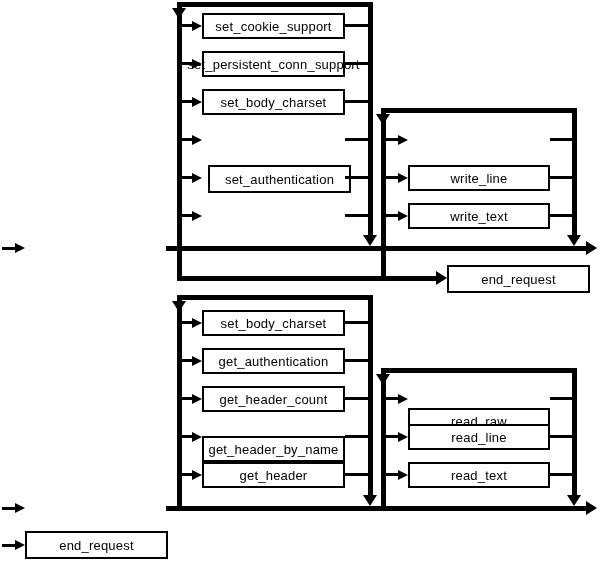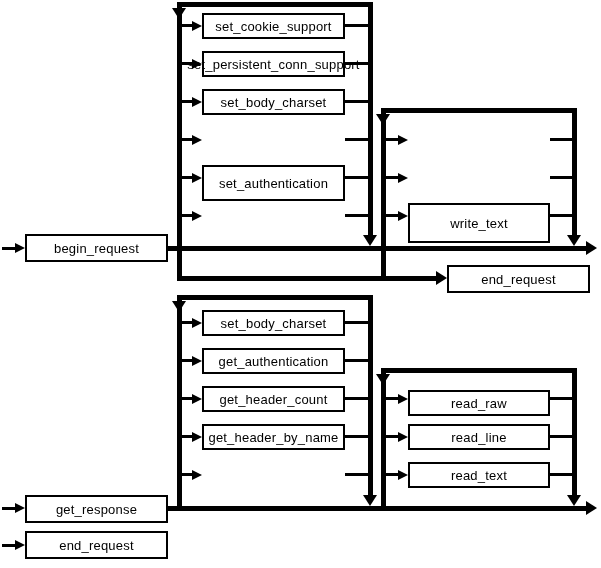--- a/index.html
+++ b/index.html
@@ -20,21 +20,21 @@
 
   <div class="ln" style="left:177px;top:2px;width:196px;height:5px"></div>
   <div class="ln" style="left:177px;top:7px;width:5px;height:274px"></div>
   <div class="arr-d" style="left:172px;top:8px"></div>
   <div class="ln" style="left:368px;top:2px;width:5px;height:233px"></div>
   <div class="arr-d" style="left:363px;top:235px"></div>
 
   <div class="fbox" style="left:202px;top:13px;width:143px;height:26px">set_cookie_support</div>
   <div class="fbox" style="left:202px;top:51px;width:143px;height:26px">set_persistent_conn_support</div>
   <div class="fbox" style="left:202px;top:89px;width:143px;height:26px">set_body_charset</div>
-  <div class="fbox" style="left:202px;top:165px;width:143px;height:36px">set_authentication</div>
+  <div class="fbox" style="left:208px;top:165px;width:143px;height:28px">set_authentication</div>
 
   <div class="ln" style="left:182px;top:24px;width:10px;height:3px"></div>
   <div class="arr-rs" style="left:192px;top:21px"></div>
   <div class="ln" style="left:345px;top:24px;width:23px;height:3px"></div>
   <div class="ln" style="left:182px;top:62px;width:10px;height:3px"></div>
   <div class="arr-rs" style="left:192px;top:59px"></div>
   <div class="ln" style="left:345px;top:62px;width:23px;height:3px"></div>
   <div class="ln" style="left:182px;top:100px;width:10px;height:3px"></div>
   <div class="arr-rs" style="left:192px;top:97px"></div>
   <div class="ln" style="left:345px;top:100px;width:23px;height:3px"></div>
@@ -47,53 +47,54 @@
   <div class="ln" style="left:182px;top:214px;width:10px;height:3px"></div>
   <div class="arr-rs" style="left:192px;top:211px"></div>
   <div class="ln" style="left:345px;top:214px;width:23px;height:3px"></div>
 
   <div class="ln" style="left:381px;top:108px;width:196px;height:5px"></div>
   <div class="ln" style="left:381px;top:113px;width:5px;height:168px"></div>
   <div class="arr-d" style="left:376px;top:114px"></div>
   <div class="ln" style="left:572px;top:108px;width:5px;height:127px"></div>
   <div class="arr-d" style="left:567px;top:235px"></div>
 
-  <div class="fbox" style="left:408px;top:203px;width:142px;height:40px">write_text</div>
+  <div class="fbox" style="left:408px;top:165px;width:142px;height:26px">write_line</div>
+  <div class="fbox" style="left:408px;top:203px;width:142px;height:26px">write_text</div>
 
   <div class="ln" style="left:386px;top:138px;width:13px;height:3px"></div>
   <div class="arr-rs" style="left:398px;top:135px"></div>
   <div class="ln" style="left:550px;top:138px;width:22px;height:3px"></div>
   <div class="ln" style="left:386px;top:176px;width:13px;height:3px"></div>
   <div class="arr-rs" style="left:398px;top:173px"></div>
   <div class="ln" style="left:550px;top:176px;width:22px;height:3px"></div>
   <div class="ln" style="left:386px;top:214px;width:13px;height:3px"></div>
   <div class="arr-rs" style="left:398px;top:211px"></div>
   <div class="ln" style="left:550px;top:214px;width:22px;height:3px"></div>
 
   <div class="ln" style="left:2px;top:247px;width:13px;height:3px"></div>
   <div class="arr-rs" style="left:15px;top:243px"></div>
-  <div class="fbox" style="left:25px;top:234px;width:143px;height:28px">begin_request</div>
 
   <div class="ln" style="left:166px;top:246px;width:420px;height:5px"></div>
   <div class="arr-r" style="left:586px;top:241px"></div>
 
   <div class="ln" style="left:177px;top:276px;width:260px;height:5px"></div>
   <div class="arr-r" style="left:436px;top:271px"></div>
   <div class="fbox" style="left:447px;top:265px;width:143px;height:28px">end_request</div>
 
   <div class="ln" style="left:177px;top:295px;width:196px;height:5px"></div>
   <div class="ln" style="left:177px;top:300px;width:5px;height:211px"></div>
   <div class="arr-d" style="left:172px;top:301px"></div>
   <div class="ln" style="left:368px;top:295px;width:5px;height:200px"></div>
   <div class="arr-d" style="left:363px;top:495px"></div>
 
   <div class="fbox" style="left:202px;top:310px;width:143px;height:26px">set_body_charset</div>
   <div class="fbox" style="left:202px;top:386px;width:143px;height:26px">get_header_count</div>
   <div class="fbox" style="left:202px;top:348px;width:143px;height:26px">get_authentication</div>
-  <div class="fbox" style="left:202px;top:424px;width:143px;height:26px">get_header_by_name</div>
+  <div class="fbox" style="left:202px;top:436px;width:143px;height:26px">get_header_by_name</div>
+  <div class="fbox" style="left:202px;top:462px;width:143px;height:26px">get_header</div>
 
   <div class="ln" style="left:182px;top:321px;width:10px;height:3px"></div>
   <div class="arr-rs" style="left:192px;top:318px"></div>
   <div class="ln" style="left:345px;top:321px;width:23px;height:3px"></div>
   <div class="ln" style="left:182px;top:359px;width:10px;height:3px"></div>
   <div class="arr-rs" style="left:192px;top:356px"></div>
   <div class="ln" style="left:345px;top:359px;width:23px;height:3px"></div>
   <div class="ln" style="left:182px;top:397px;width:10px;height:3px"></div>
   <div class="arr-rs" style="left:192px;top:394px"></div>
   <div class="ln" style="left:345px;top:397px;width:23px;height:3px"></div>
@@ -103,37 +104,36 @@
   <div class="ln" style="left:182px;top:473px;width:10px;height:3px"></div>
   <div class="arr-rs" style="left:192px;top:470px"></div>
   <div class="ln" style="left:345px;top:473px;width:23px;height:3px"></div>
 
   <div class="ln" style="left:381px;top:368px;width:196px;height:5px"></div>
   <div class="ln" style="left:381px;top:373px;width:5px;height:138px"></div>
   <div class="arr-d" style="left:376px;top:374px"></div>
   <div class="ln" style="left:572px;top:368px;width:5px;height:127px"></div>
   <div class="arr-d" style="left:567px;top:495px"></div>
 
-  <div class="fbox" style="left:408px;top:390px;width:142px;height:26px">read_raw</div>
+  <div class="fbox" style="left:408px;top:408px;width:142px;height:26px">read_raw</div>
   <div class="fbox" style="left:408px;top:424px;width:142px;height:26px">read_line</div>
   <div class="fbox" style="left:408px;top:462px;width:142px;height:26px">read_text</div>
 
   <div class="ln" style="left:386px;top:397px;width:13px;height:3px"></div>
   <div class="arr-rs" style="left:398px;top:394px"></div>
   <div class="ln" style="left:550px;top:397px;width:22px;height:3px"></div>
   <div class="ln" style="left:386px;top:435px;width:13px;height:3px"></div>
   <div class="arr-rs" style="left:398px;top:432px"></div>
   <div class="ln" style="left:550px;top:435px;width:22px;height:3px"></div>
   <div class="ln" style="left:386px;top:473px;width:13px;height:3px"></div>
   <div class="arr-rs" style="left:398px;top:470px"></div>
   <div class="ln" style="left:550px;top:473px;width:22px;height:3px"></div>
 
   <div class="ln" style="left:2px;top:507px;width:13px;height:3px"></div>
   <div class="arr-rs" style="left:15px;top:503px"></div>
-  <div class="fbox" style="left:25px;top:495px;width:143px;height:28px">get_response</div>
 
   <div class="ln" style="left:166px;top:506px;width:420px;height:5px"></div>
   <div class="arr-r" style="left:586px;top:501px"></div>
 
   <div class="ln" style="left:2px;top:544px;width:13px;height:3px"></div>
   <div class="arr-rs" style="left:15px;top:540px"></div>
   <div class="fbox" style="left:25px;top:531px;width:143px;height:28px">end_request</div>
 
 </div>
 

